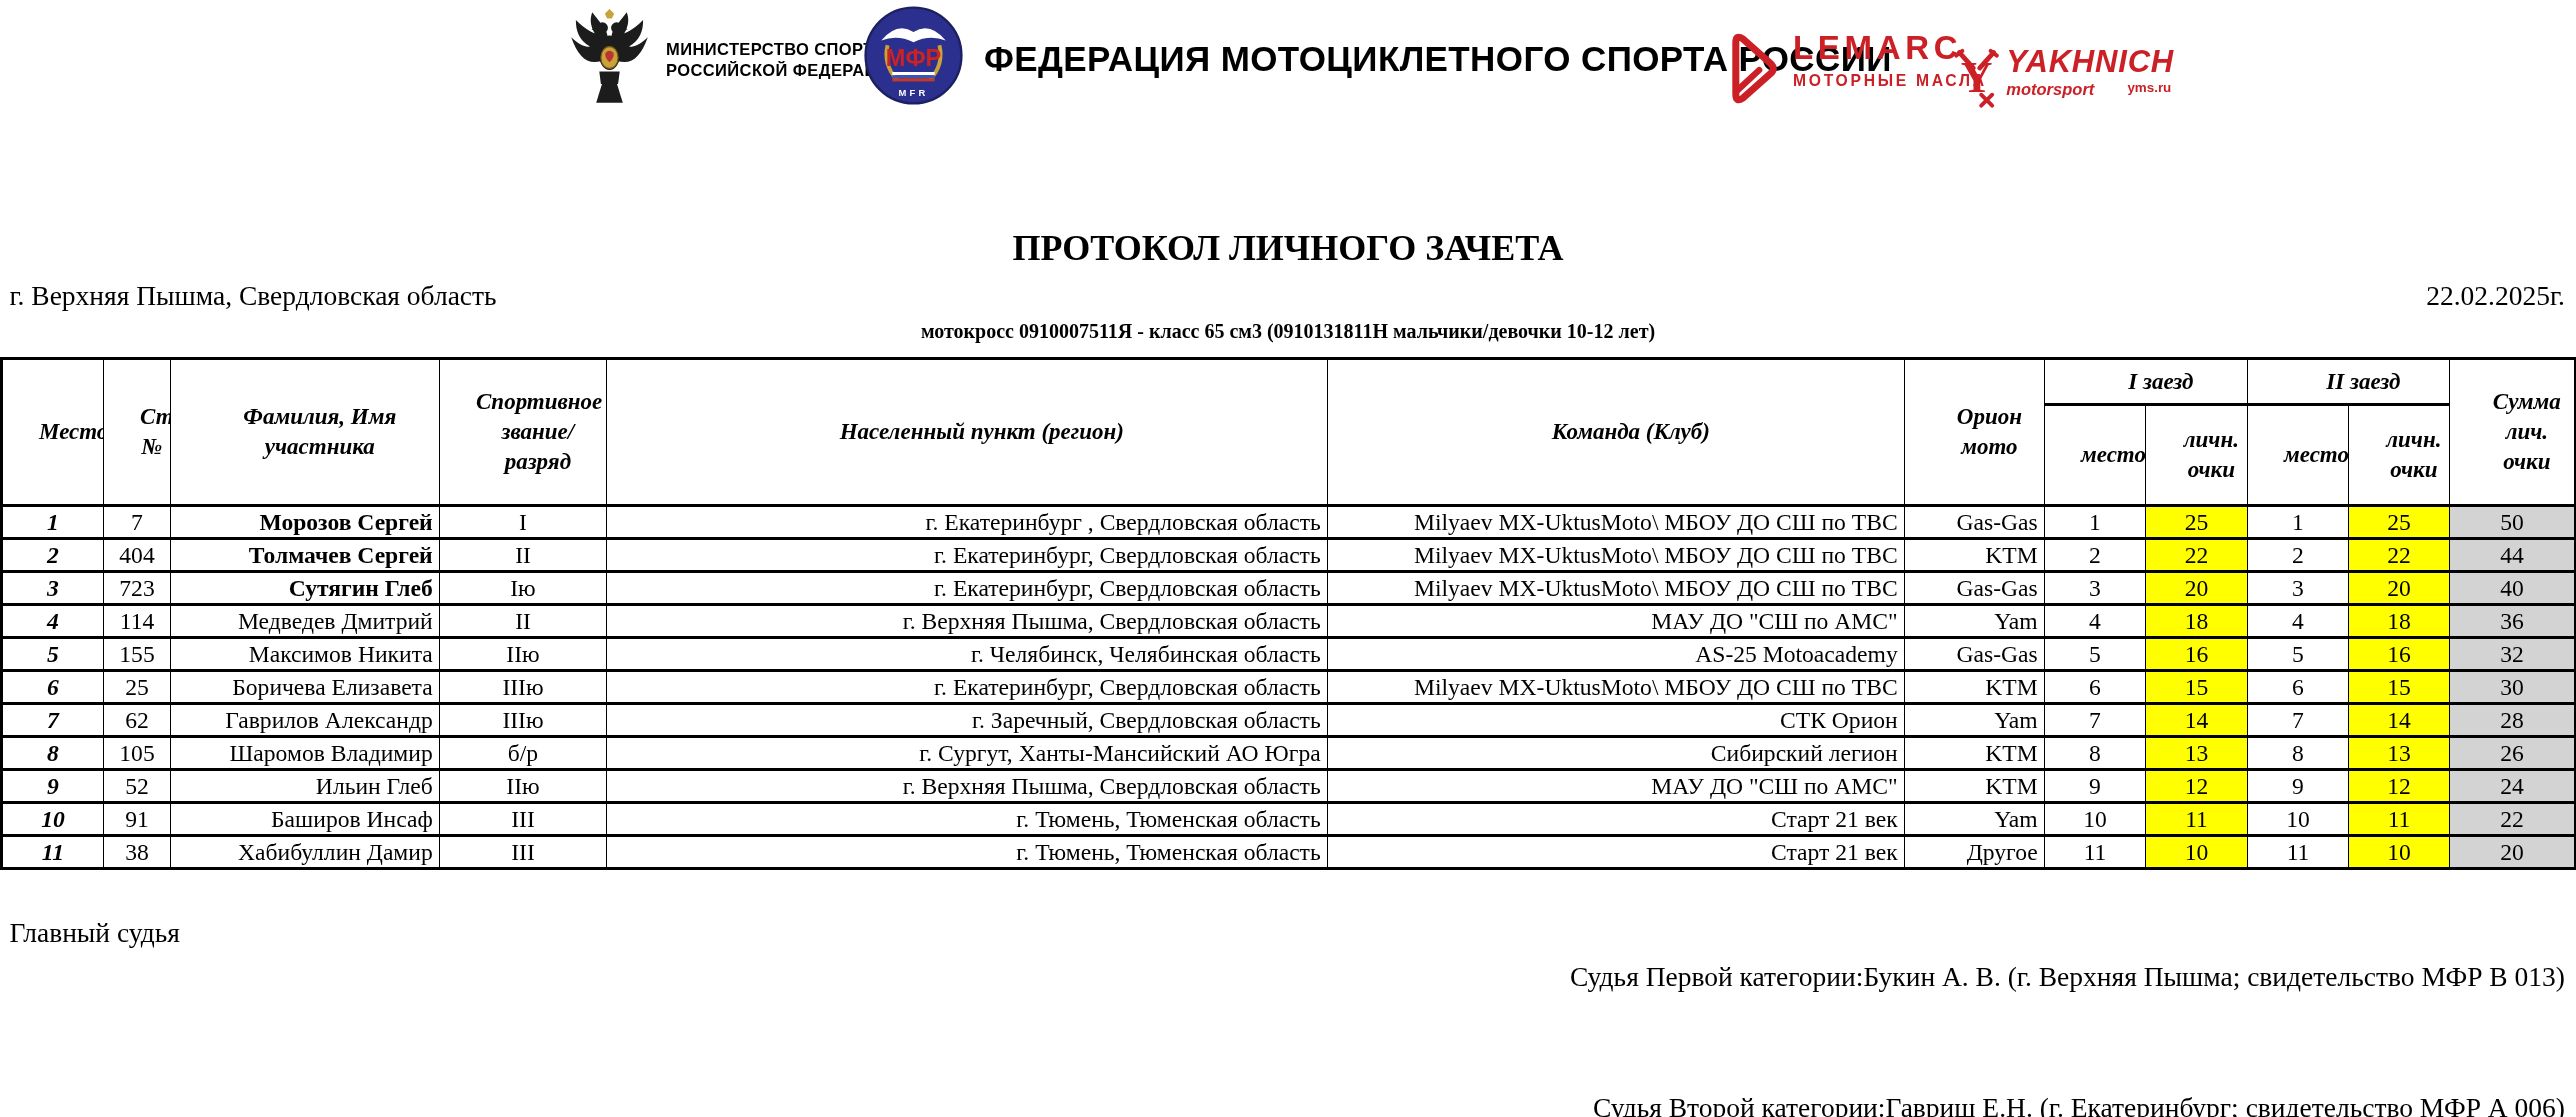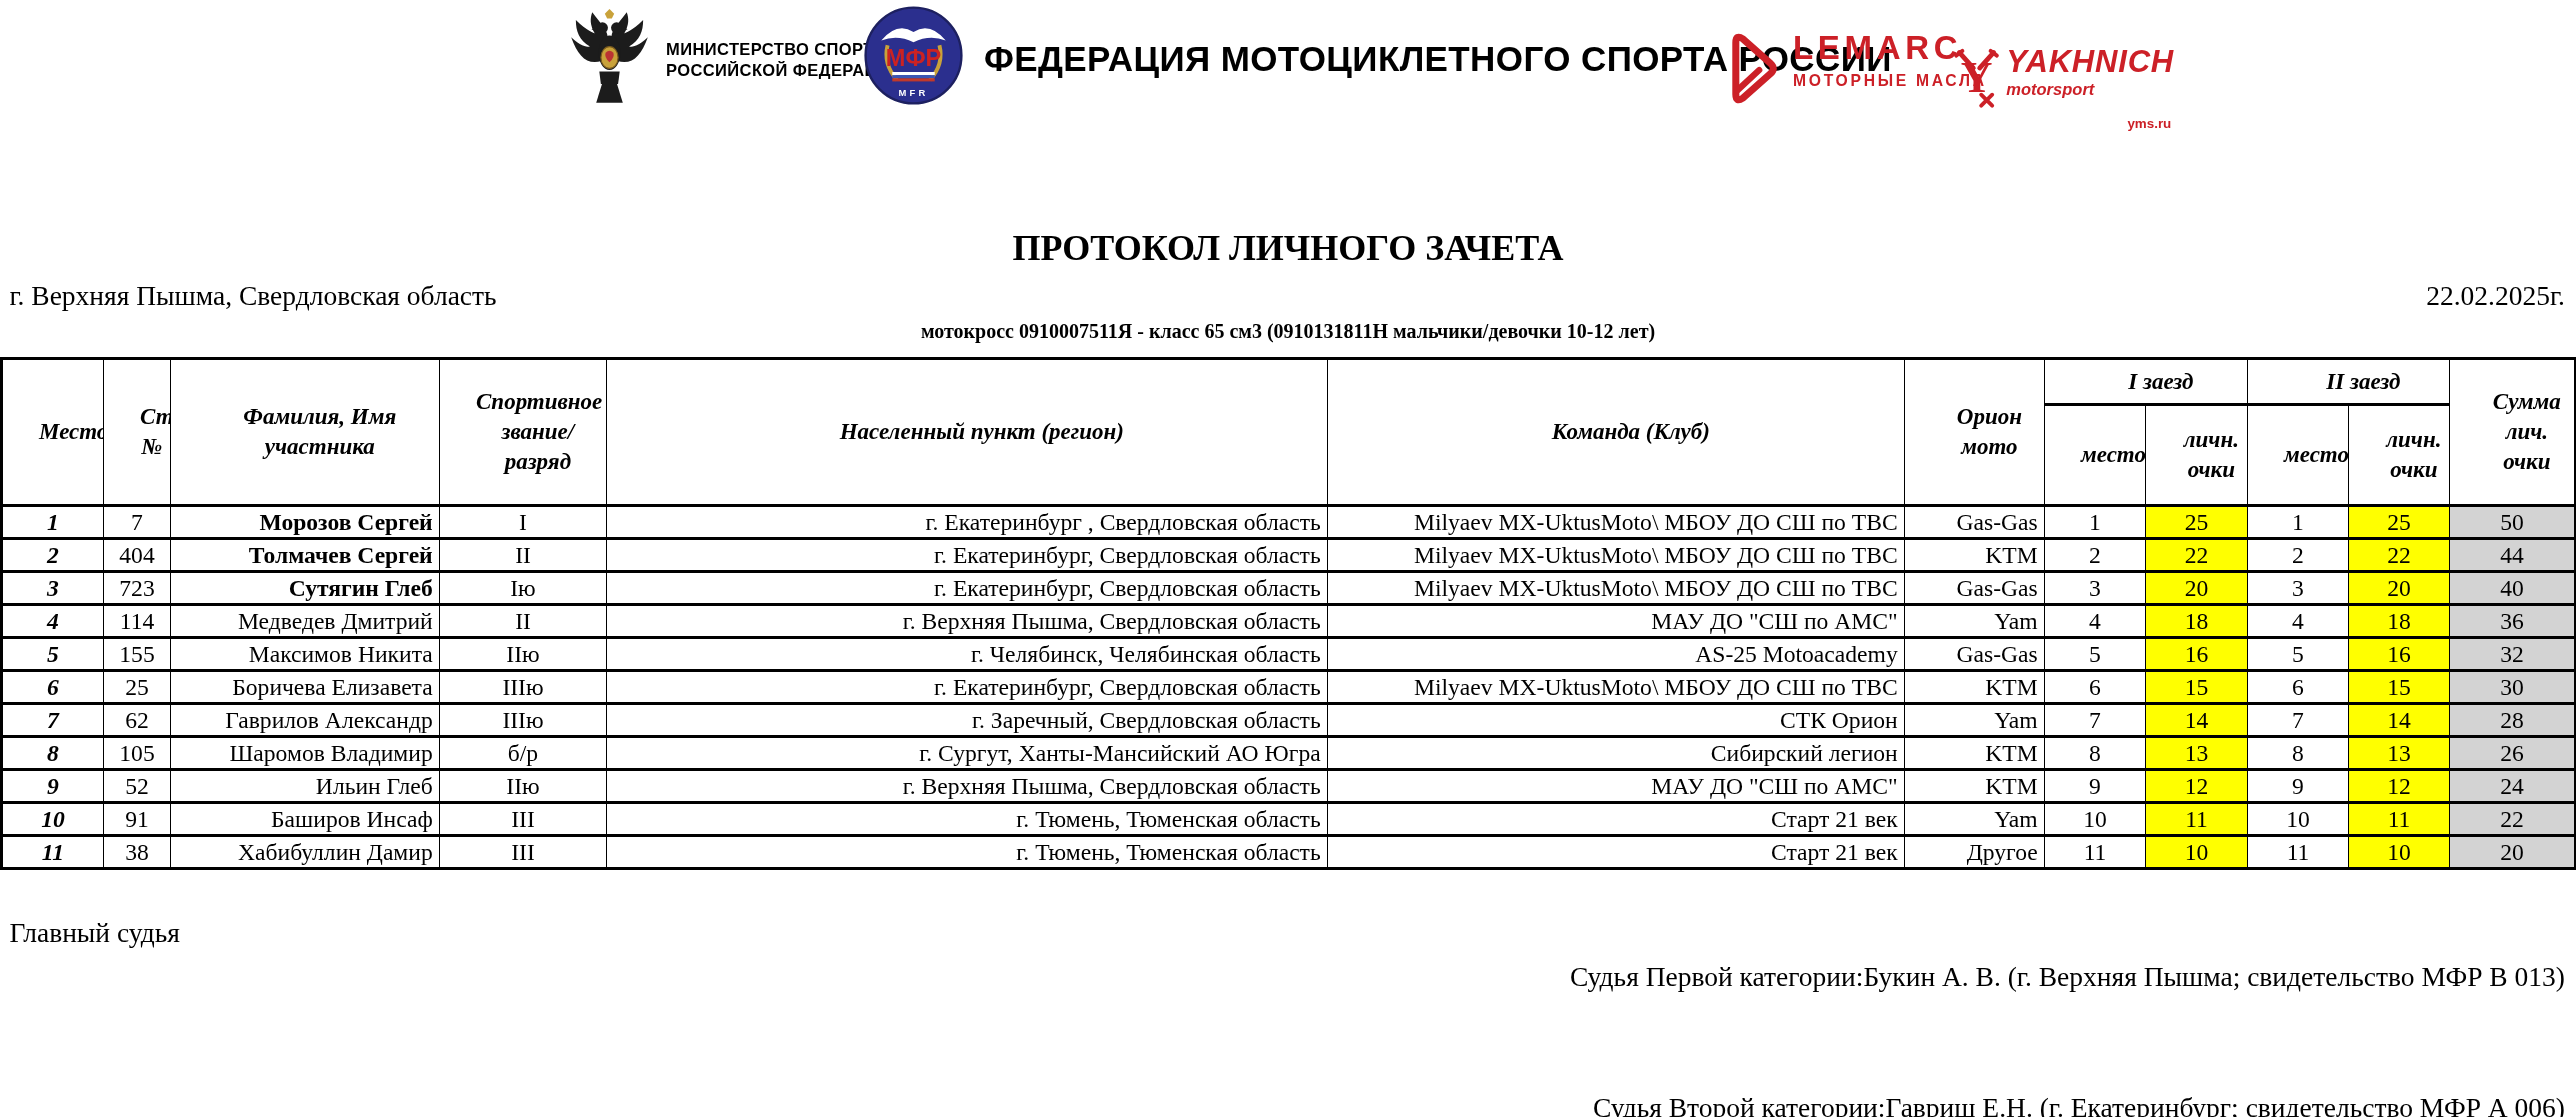--- a/index.html
+++ b/index.html
@@ -32,21 +32,21 @@
   }
   .lemarc{position:absolute;left:1727px;top:31px;display:flex;align-items:flex-start;}
   .lemarc-text{margin-left:14px;color:var(--brand-red);font-family:"Liberation Sans", sans-serif;}
   .lemarc-name{font-weight:bold;font-size:33px;letter-spacing:4.7px;line-height:1;text-transform:uppercase;}
   .lemarc-sub{font-weight:bold;font-size:15.7px;letter-spacing:2.7px;margin-top:7.9px;}
   .yakhnich{position:absolute;left:1953px;top:46px;display:flex;align-items:flex-start;}
   .yakhnich-text{margin-left:6.3px;color:var(--brand-red);font-family:"Liberation Sans", sans-serif;font-style:italic;}
   .yakhnich-name{font-weight:bold;font-size:31px;line-height:1;letter-spacing:0.8px;}
   .yakhnich-subrow{display:flex;justify-content:space-between;width:165px;margin-top:3.1px;}
   .yakhnich-sub{font-weight:bold;font-size:16.5px;}
-  .yakhnich-site{font-weight:bold;font-size:13.4px;font-style:normal;margin-top:36px;}
+  .yakhnich-site{font-weight:bold;font-size:13.4px;font-style:normal;}
   
   .event-title{
     position:absolute;top:138px;left:0;width:100%;
     text-align:center;font-weight:bold;font-size:28px;
   }
   .protocol-title{
     position:absolute;top:227px;left:0;width:100%;
     text-align:center;font-weight:bold;font-size:36px;
   }
   .loc-date{

